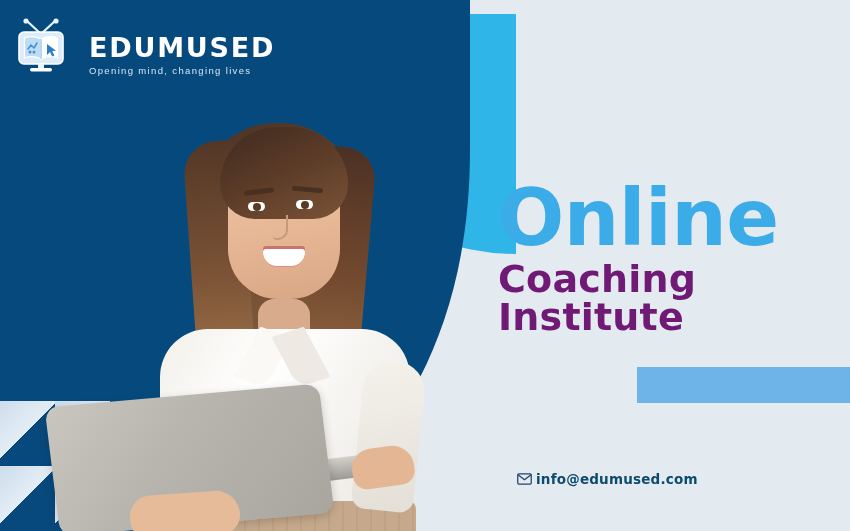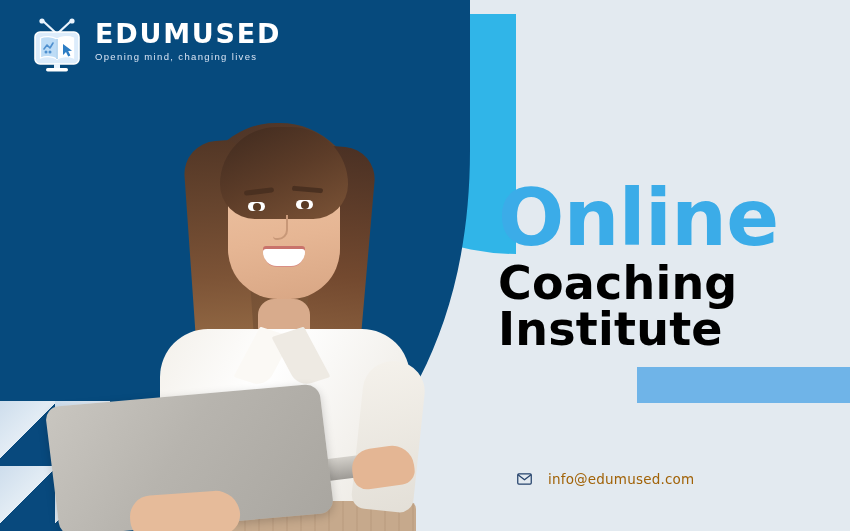--- a/index.html
+++ b/index.html
@@ -88,22 +88,22 @@
         transparent 48%, transparent 100%);
   }
   .sc1 { left:0;   top:0;   width:55px; height:65px; }
   .sc2 { left:55px;top:0;   width:55px; height:65px; }
   .sc3 { left:0;   top:65px;width:55px; height:65px; }
   .sc4 { left:55px;top:65px;width:55px; height:65px; }
 
   
   .logo-wrap {
     position:absolute;
-    left:28px; top:18px;
-    display:flex; align-items:flex-start; gap:9px;
+    left:12px; top:18px;
+    display:flex; align-items:flex-end; gap:19px;
   }
   .logo-mark { width:58px; height:58px; position:relative; }
   .logo-text-block { padding-top:2px; }
   .logo-title {
     color:#ffffff;
     font-size:27px;
     font-weight:bold;
     letter-spacing:1.8px;
     line-height:1.02;
     font-family:"DejaVu Sans", sans-serif;
@@ -252,40 +252,41 @@
   .headline-top {
     font-family:"DejaVu Sans", sans-serif;
     font-size:78px;
     font-weight:bold;
     color:#3bace8;
     line-height:0.88;
     letter-spacing:-0.5px;
   }
   .headline-sub {
     font-family:"DejaVu Sans", sans-serif;
-    font-size:46px;
+    font-size:38px;
     font-weight:bold;
-    color:#000000;
+    color:#701a75;
     line-height:1.0;
     letter-spacing:0.2px;
     margin-top:7px;
   }
 
   
   .contact-row {
     position:absolute;
     left:517px; top:471px;
     display:flex; align-items:center; gap:30px;
   }
   .contact-item {
-    display:flex; align-items:center; gap:16px;
-    color:#a16207;
+    display:flex; align-items:center; gap:4px;
+    color:#0c4a6e;
     font-size:13.5px;
     font-family:"DejaVu Sans", sans-serif;
     letter-spacing:0.2px;
+    font-weight:bold;
   }
   .contact-icon { display:flex; align-items:center; }
   .contact-icon svg { display:block; }
 </style>
 </head>
 <body>
 
 <div class="banner">
 
   <div class="bg-layer">

